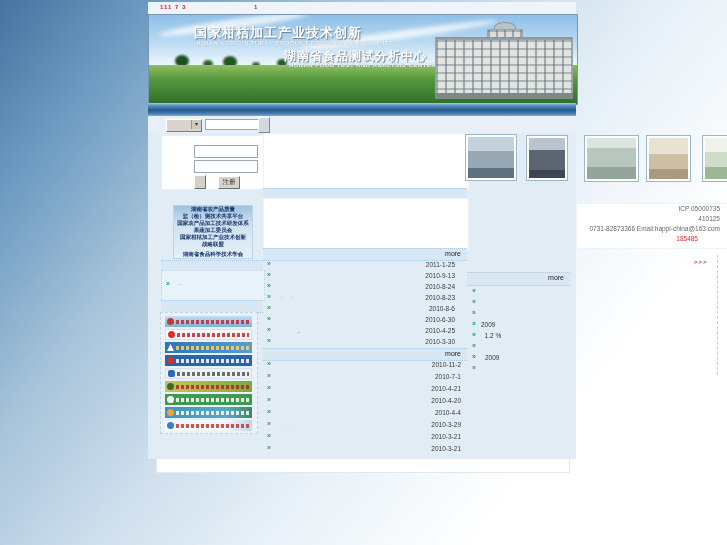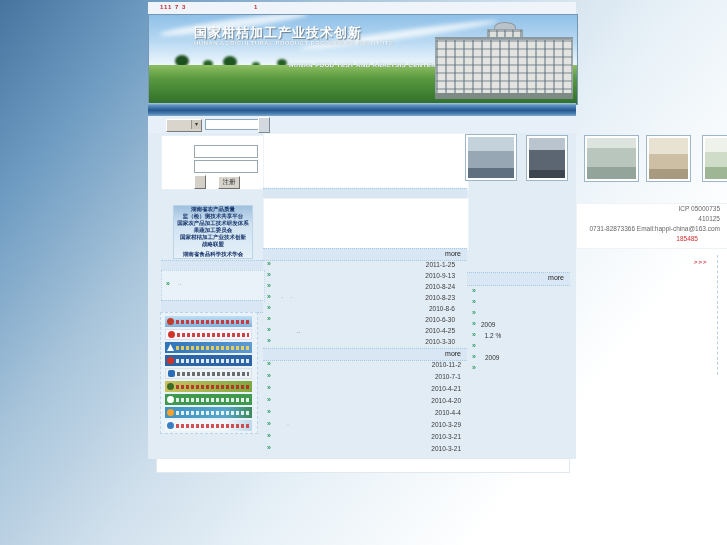--- a/index.html
+++ b/index.html
@@ -115,20 +115,21 @@
     <div class="abs grass"></div>
     <div class="abs bld">
       <div class="dome"></div>
       <div class="tow"></div>
       <div class="roof"></div>
       <div class="fac"></div>
       <div class="base"></div>
     </div>
     <span class="abs t-cn1">国家柑桔加工产业技术创新</span>
     <span class="abs t-en1">HUNAN AGRICULTURAL PRODUCT PROCESSING INSTITUTE</span>
+    <span class="abs t-cn2">湖南省食品测试分析中心</span>
     <span class="abs t-en2">HUNAN FOOD TEST AND ANALYSIS CENTER</span>
   </div>
 
   <div class="abs navbar"></div>
 
   <div class="abs searchrow">
     <div class="selbox">
       <span class="selarr">▾</span>
     </div>
     <input class="sinput" style="">

